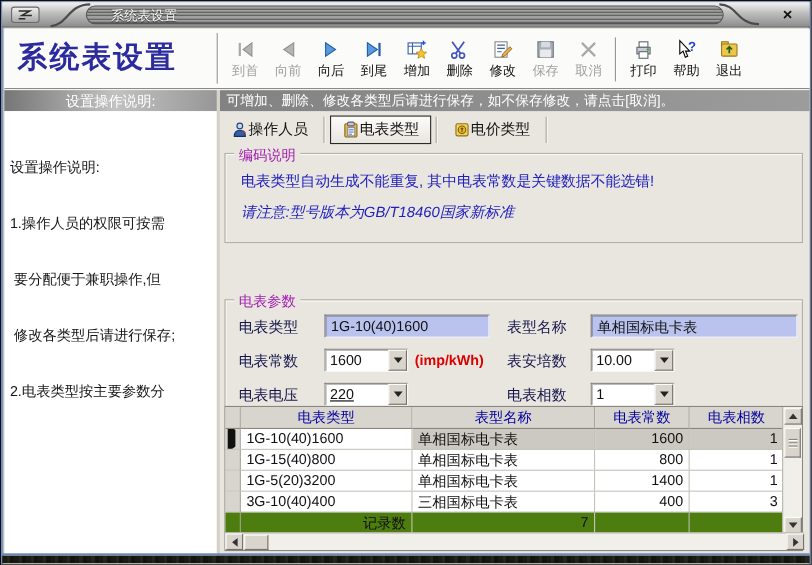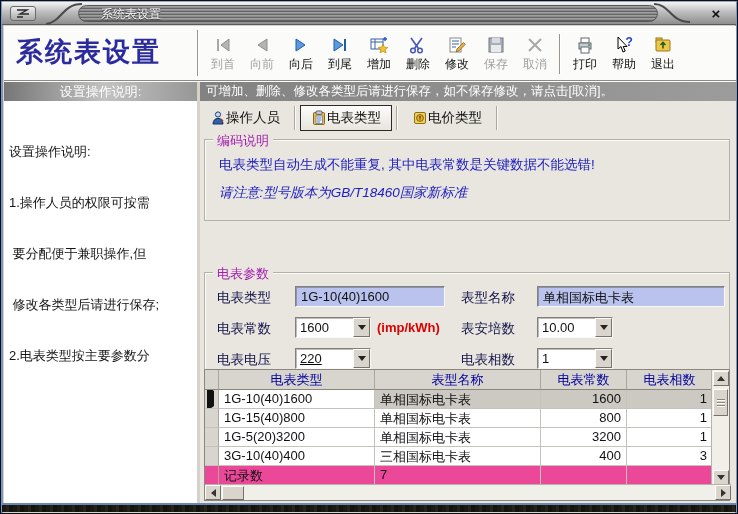--- a/index.html
+++ b/index.html
@@ -74,21 +74,21 @@
   .grow{display:flex;height:19px;}
   .ghead{height:20px;}
   .gcell{border-right:1px solid #c6c3bc;border-bottom:1px solid #c6c3bc;font-size:13px;color:#111;
          padding:1px 5px;white-space:nowrap;overflow:hidden;}
   .ghead .gcell{background:#d8d5ce;color:#0000a0;text-align:center;
                 border-right:1px solid #a9a69e;border-bottom:1px solid #8a867e;}
   .ci{width:14px;padding:1px 2px;background:#d8d5ce;border-right:1px solid #a9a69e;}
   .c1{width:156px;} .c2{width:166px;} .c3{width:86px;text-align:right;} .c4{width:86px;text-align:right;}
   .sel .gcell{background:#ccc9c2;}
   .sel .focus-cell{background:#fff;}
-  .gfoot .gcell{background:#ec4899;height:20px;}
+  .gfoot .gcell{background:#4d7c0f;height:20px;text-align:right;}
   .vscroll{position:absolute;right:0;top:0;width:18px;height:116px;background:#f0efe9;border-left:1px solid #b5b2aa;}
   .hscroll{position:absolute;left:0;bottom:0;width:526px;height:16px;background:#f0efe9;border-top:1px solid #b5b2aa;
            display:flex;align-items:center;}
   .sbtn{width:16px;height:15px;display:flex;align-items:center;justify-content:center;}
   .vthumb{position:absolute;left:1px;top:19px;width:15px;height:27px;
           display:flex;flex-direction:column;align-items:center;justify-content:center;gap:2px;}
   .grip{width:8px;height:1px;background:#8a867e;box-shadow:0 1px 0 #fff;}
   .hthumb{width:22px;height:14px;margin-left:1px;}
   .tri-up{width:0;height:0;border-left:4px solid transparent;border-right:4px solid transparent;border-bottom:5px solid #333;}
   .tri-down{width:0;height:0;border-left:4px solid transparent;border-right:4px solid transparent;border-top:5px solid #333;}
@@ -356,21 +356,21 @@
         <div class="gcell ci"></div>
         <div class="gcell c1">1G-15(40)800</div>
         <div class="gcell c2">单相国标电卡表</div>
         <div class="gcell c3">800</div>
         <div class="gcell c4">1</div>
       </div>
       <div class="grow">
         <div class="gcell ci"></div>
         <div class="gcell c1">1G-5(20)3200</div>
         <div class="gcell c2">单相国标电卡表</div>
-        <div class="gcell c3">3200</div>
+        <div class="gcell c3">1400</div>
         <div class="gcell c4">1</div>
       </div>
       <div class="grow">
         <div class="gcell ci"></div>
         <div class="gcell c1">3G-10(40)400</div>
         <div class="gcell c2">三相国标电卡表</div>
         <div class="gcell c3">400</div>
         <div class="gcell c4">3</div>
       </div>
       <div class="grow gfoot">

